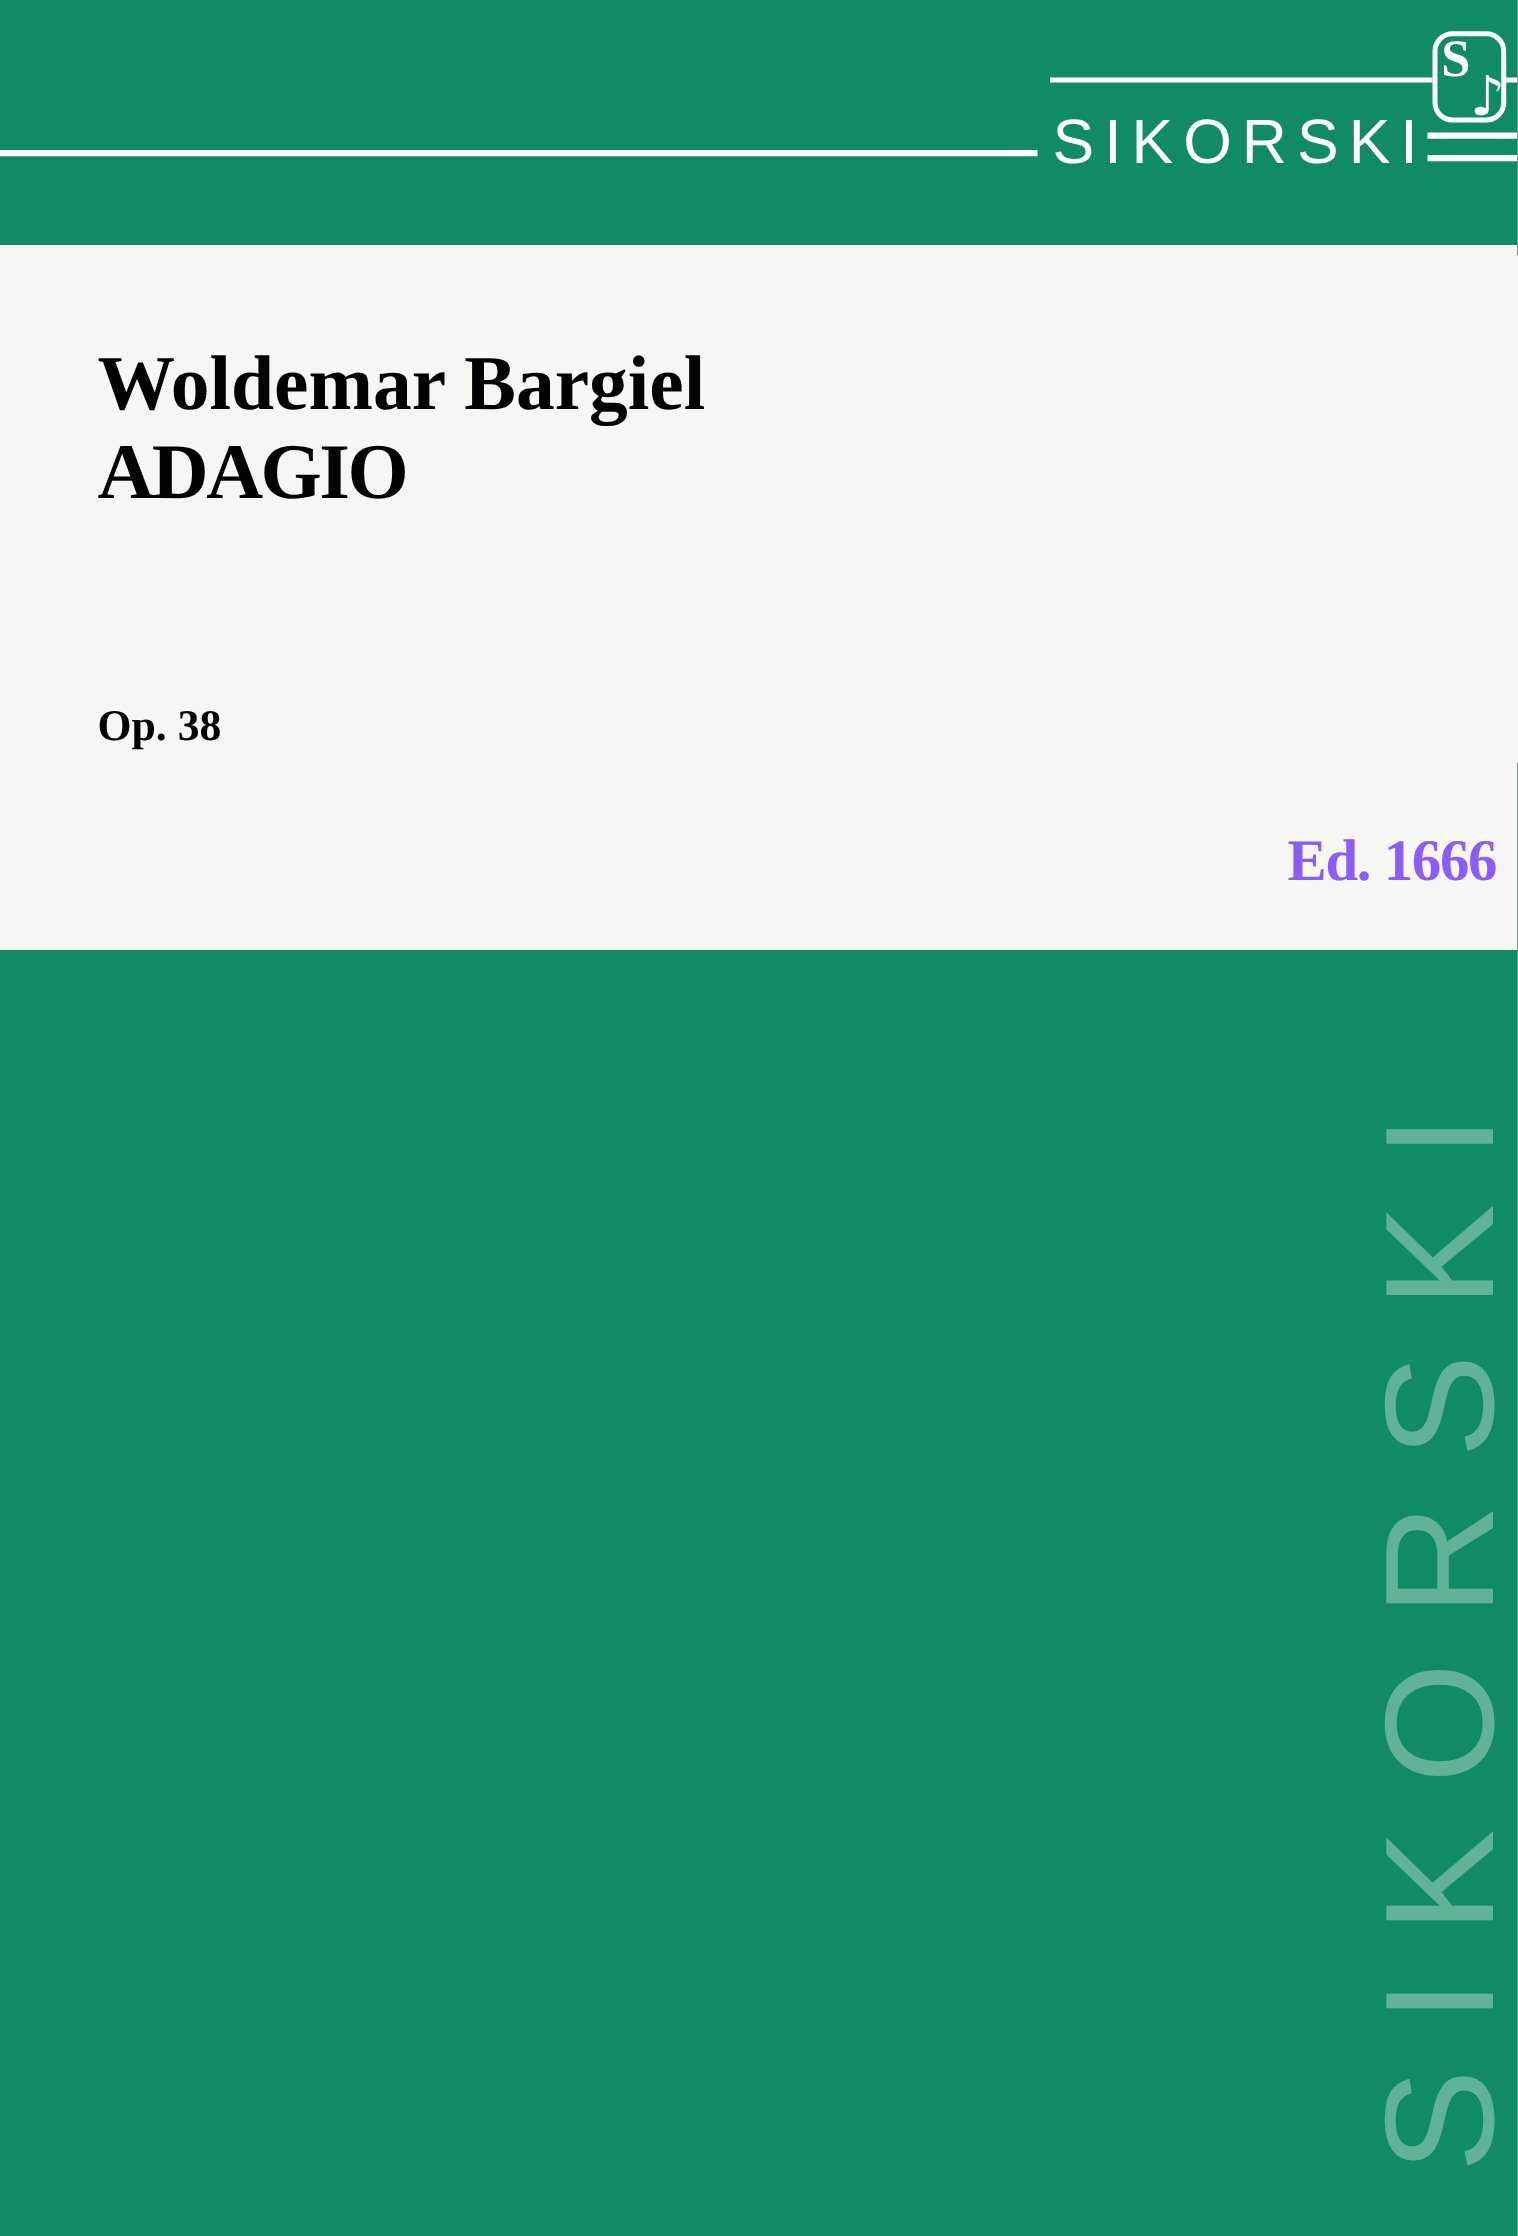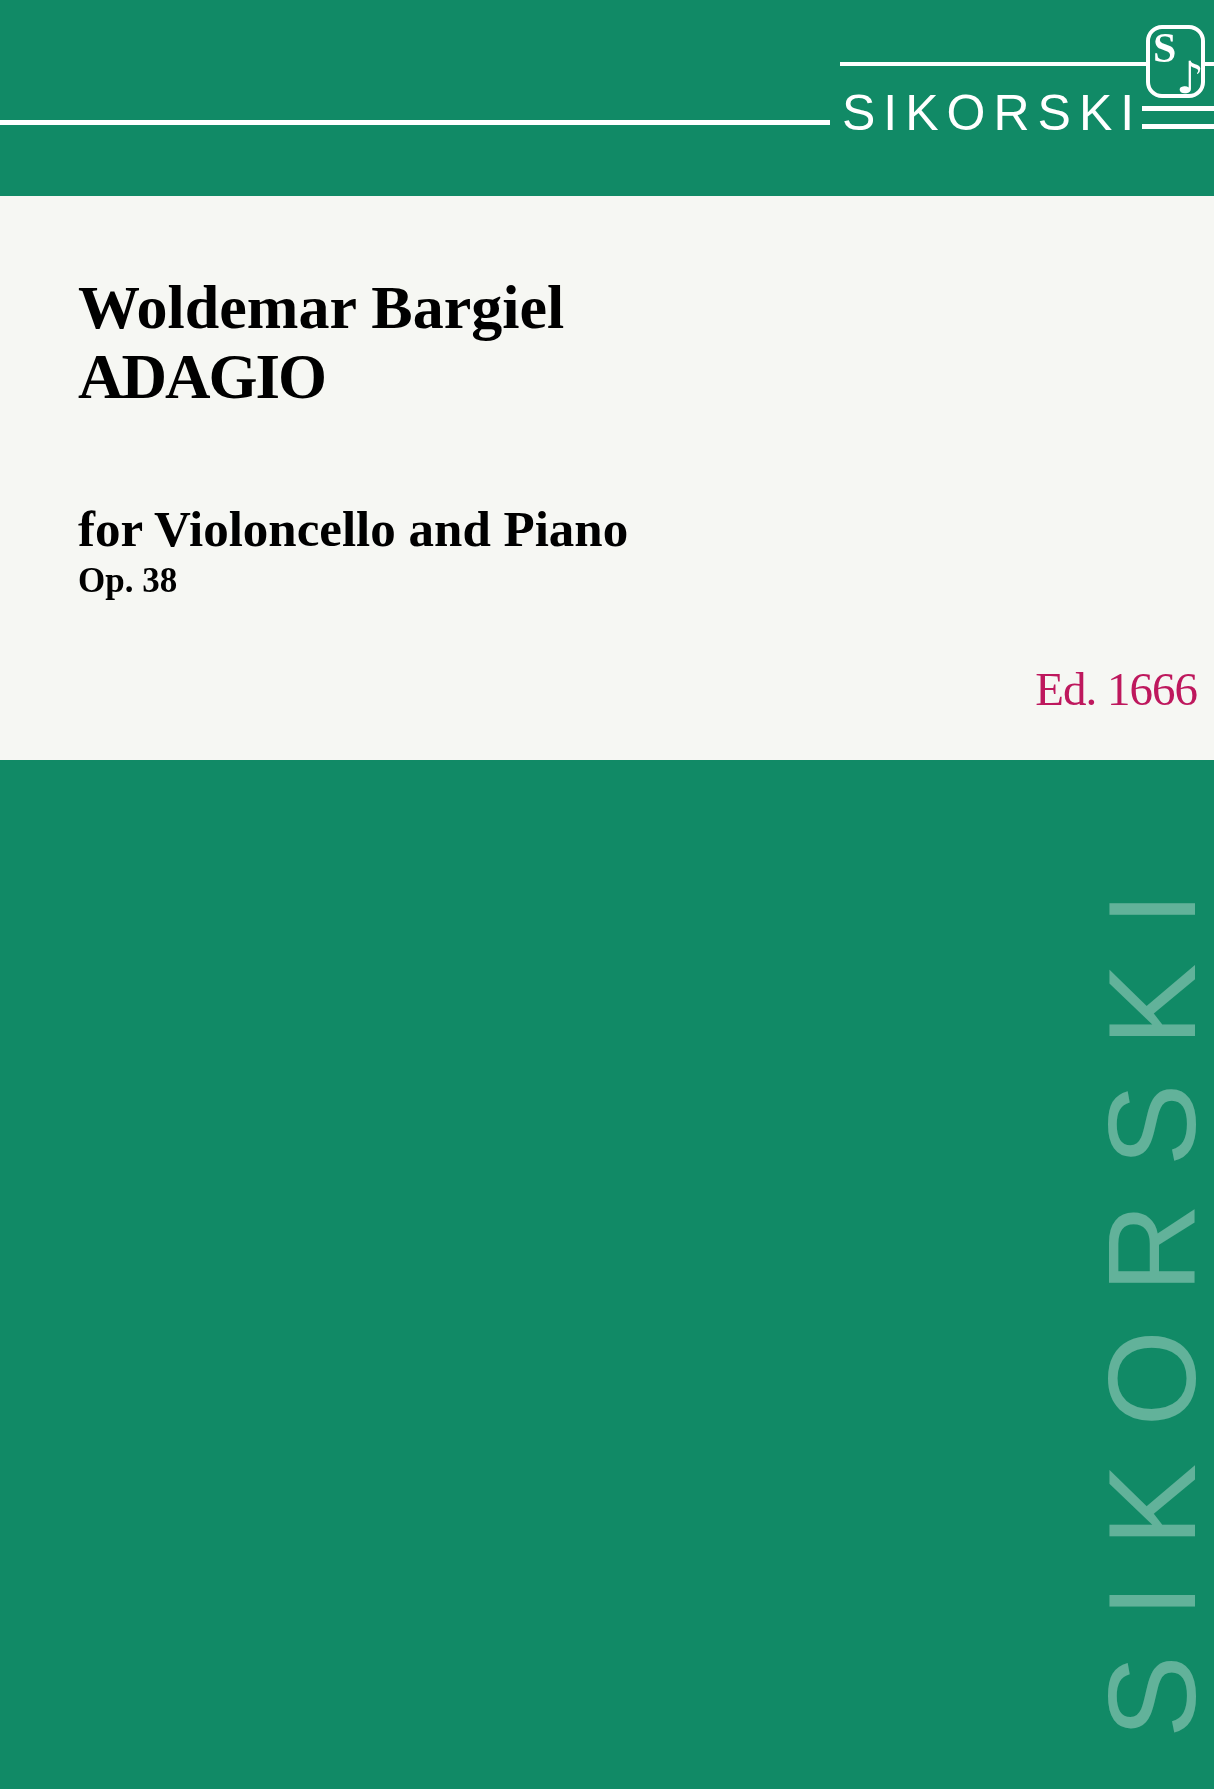--- a/index.html
+++ b/index.html
@@ -66,22 +66,22 @@
   .subtitle-en{
     position:absolute;left:78px;top:504px;
     font-size:51px;font-weight:bold;line-height:1;white-space:nowrap;
   }
   .opus{
     position:absolute;left:78px;top:563px;
     font-size:35px;font-weight:bold;line-height:1;white-space:nowrap;
   }
   .edition{
     position:absolute;right:17px;top:666px;
-    font-size:47px;font-weight:normal;letter-spacing:-1px;line-height:1;white-space:nowrap;
-    color:#be185d;
+    font-size:47px;font-weight:bold;letter-spacing:-1px;line-height:1;white-space:nowrap;
+    color:#8b5cf6;
   }
   
   .bottom-band{
     position:absolute;left:0;top:760px;width:1214px;height:1029px;
     background:var(--green);
   }
   .watermark{
     position:absolute;left:1086px;top:1738px;width:872px;height:132px;
     transform:rotate(-90deg);transform-origin:top left;
     font-family:"Liberation Sans", sans-serif;
@@ -108,21 +108,20 @@
       <span class="logo-letter">S</span>
       <span class="logo-note">♪</span>
     </div>
   </div>
 
   <div class="composer">Woldemar Bargiel</div>
 
   <div class="work-title">ADAGIO</div>
 
 
-  <div class="subtitle-en">for Violoncello and Piano</div>
 
   <div class="opus">Op. 38</div>
 
   <div class="edition">Ed. 1666</div>
 
   <div class="bottom-band"></div>
 
   <div class="watermark">SIKORSKI</div>
 
 </div>

